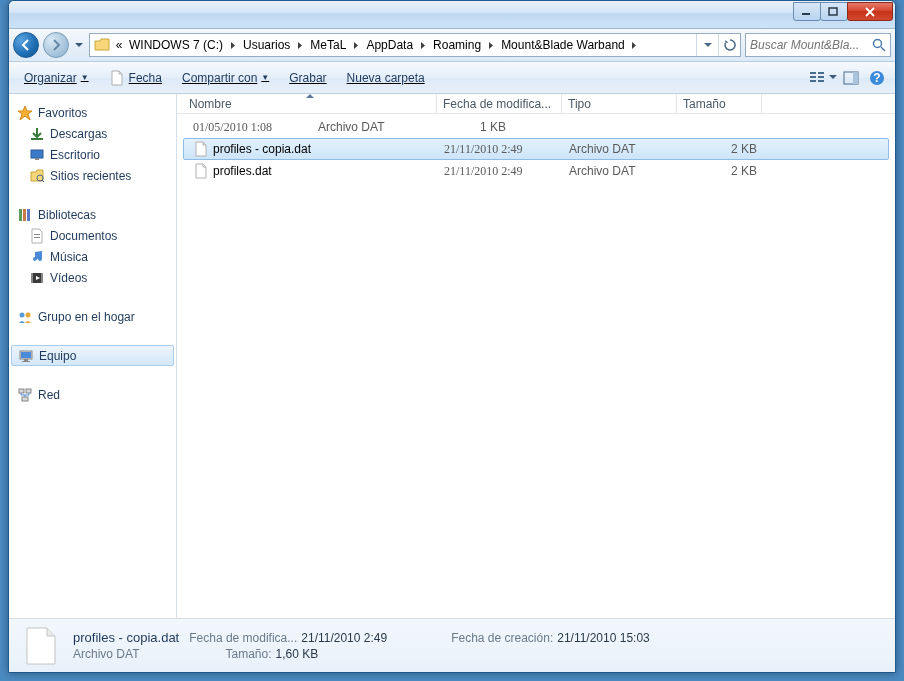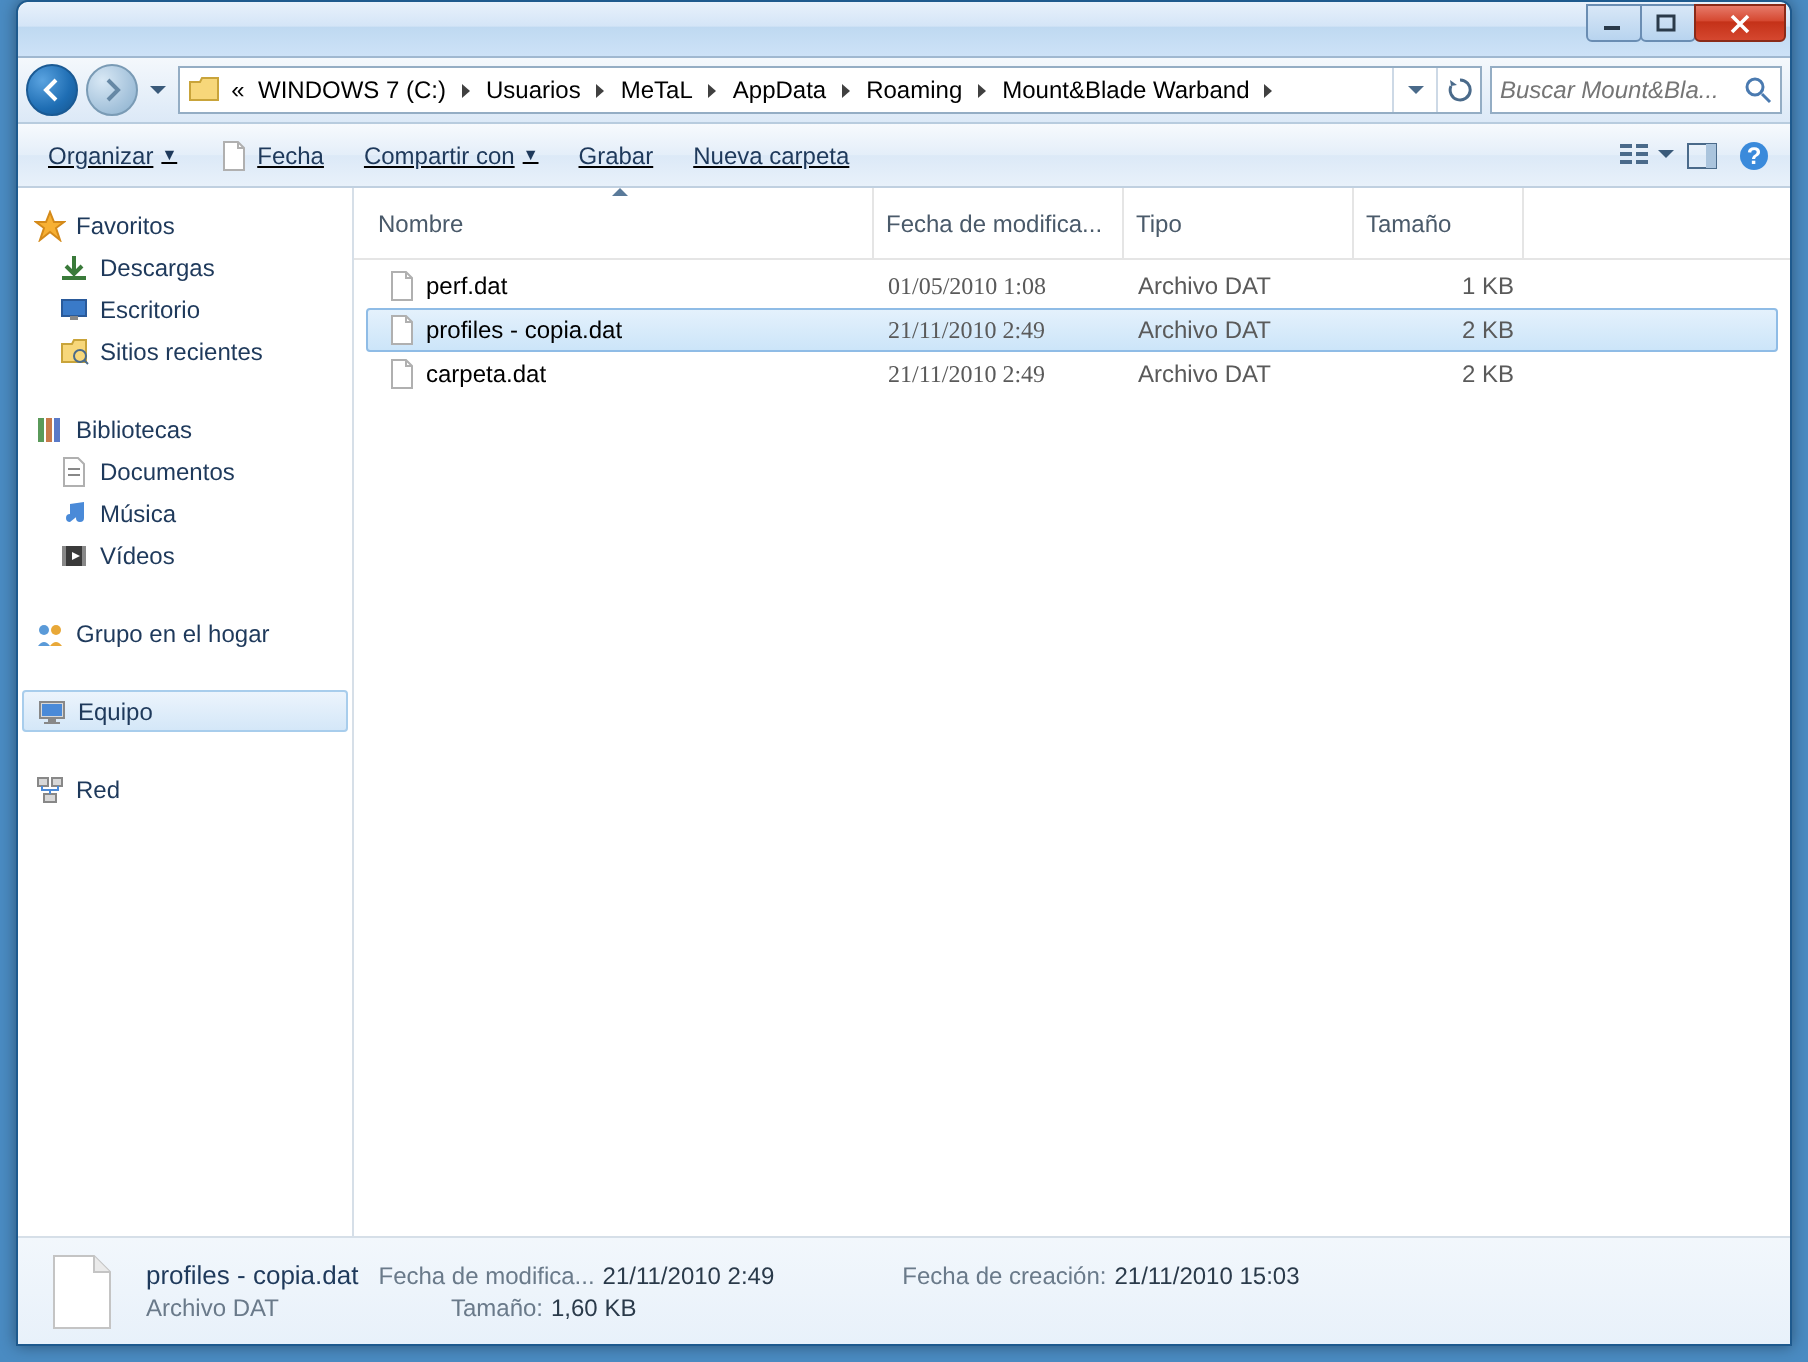--- a/index.html
+++ b/index.html
@@ -49,21 +49,21 @@
 .sidebar { width: 168px; background: #fff; border-right: 1px solid #d6dfe8; padding: 8px 0; overflow-y: auto; }
 .sb-group { margin-bottom: 18px; }
 .sb-item { display: flex; align-items: center; gap: 5px; padding: 2px 6px 2px 20px; height: 21px; cursor: default; }
 .sb-item.head { padding-left: 8px; }
 .sb-item.selected { background: linear-gradient(to bottom, #ecf4fc, #d4e7f8); border: 1px solid #a8cdec; border-radius: 2px; margin: 0 2px; padding-left: 6px; }
 .sb-icon { width: 16px; height: 16px; display: flex; align-items: center; justify-content: center; }
 .sb-label { color: #1e395b; }
 
 
 .filearea { flex: 1; display: flex; flex-direction: column; background: #fff; }
-.col-headers { height: 36px; display: flex; border-bottom: 1px solid #e5e5e5; padding-left: 6px; }
+.col-headers { height: 20px; display: flex; border-bottom: 1px solid #e5e5e5; padding-left: 6px; }
 .col-h { display: flex; align-items: center; padding: 0 6px; color: #4a5a6a; border-right: 1px solid #e5e5e5; position: relative; }
 .col-h.sorted::before { content: ""; position: absolute; top: 0; left: 50%; transform: translateX(-50%); width: 0; height: 0; border-left: 4px solid transparent; border-right: 4px solid transparent; border-bottom: 4px solid #5a7a9a; }
 .c-name { width: 254px; }
 .c-date { width: 125px; }
 .c-type { width: 115px; text-align: right; }
 .c-size { width: 85px; text-align: left; }
 
 .file-list { flex: 1; overflow: auto; padding: 2px 6px; }
 .file-row { height: 22px; display: flex; align-items: center; border: 1px solid transparent; border-radius: 2px; padding-left: 3px; }
 .file-row.selected { background: linear-gradient(to bottom, #e4f1fc, #cce5f9); border-color: #8fbce6; }
@@ -367,27 +367,20 @@
       </div>
     <div class="filearea">
       <div class="col-headers">
         <div class="col-h c-name sorted">Nombre</div>
         <div class="col-h c-date">Fecha de modifica...</div>
         <div class="col-h c-type">Tipo</div>
         <div class="col-h c-size">Tamaño</div>
       </div>
       <div class="file-list">
           <div class="file-row">
-            <div class="file-cell fc-name">
-              <svg class="file-icon" viewBox="0 0 16 16">
-                <path d="M3 1 L10 1 L13 4 L13 15 L3 15 Z" fill="#fff" stroke="#b0b0b0"></path>
-                <path d="M10 1 L10 4 L13 4" fill="none" stroke="#b0b0b0"></path>
-              </svg>
-              <span>perf.dat</span>
-            </div>
             <div class="file-cell fc-date">01/05/2010 1:08</div>
             <div class="file-cell fc-type">Archivo DAT</div>
             <div class="file-cell fc-size">1 KB</div>
           </div>
           <div class="file-row selected">
             <div class="file-cell fc-name">
               <svg class="file-icon" viewBox="0 0 16 16">
                 <path d="M3 1 L10 1 L13 4 L13 15 L3 15 Z" fill="#fff" stroke="#b0b0b0"></path>
                 <path d="M10 1 L10 4 L13 4" fill="none" stroke="#b0b0b0"></path>
               </svg>
@@ -396,21 +389,21 @@
             <div class="file-cell fc-date">21/11/2010 2:49</div>
             <div class="file-cell fc-type">Archivo DAT</div>
             <div class="file-cell fc-size">2 KB</div>
           </div>
           <div class="file-row">
             <div class="file-cell fc-name">
               <svg class="file-icon" viewBox="0 0 16 16">
                 <path d="M3 1 L10 1 L13 4 L13 15 L3 15 Z" fill="#fff" stroke="#b0b0b0"></path>
                 <path d="M10 1 L10 4 L13 4" fill="none" stroke="#b0b0b0"></path>
               </svg>
-              <span>carpeta.dat</span>
+              <span>profiles.dat</span>
             </div>
             <div class="file-cell fc-date">21/11/2010 2:49</div>
             <div class="file-cell fc-type">Archivo DAT</div>
             <div class="file-cell fc-size">2 KB</div>
           </div>
         </div>
     </div>
   </div>
 
   <div class="details">

